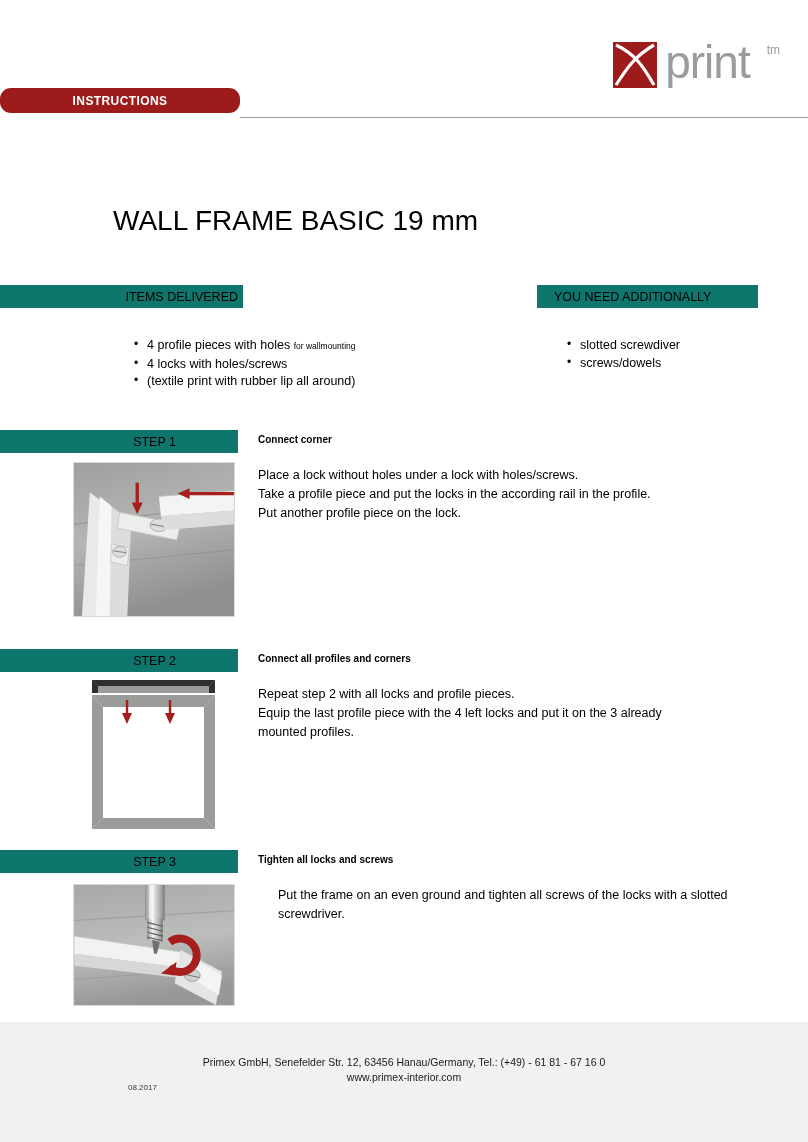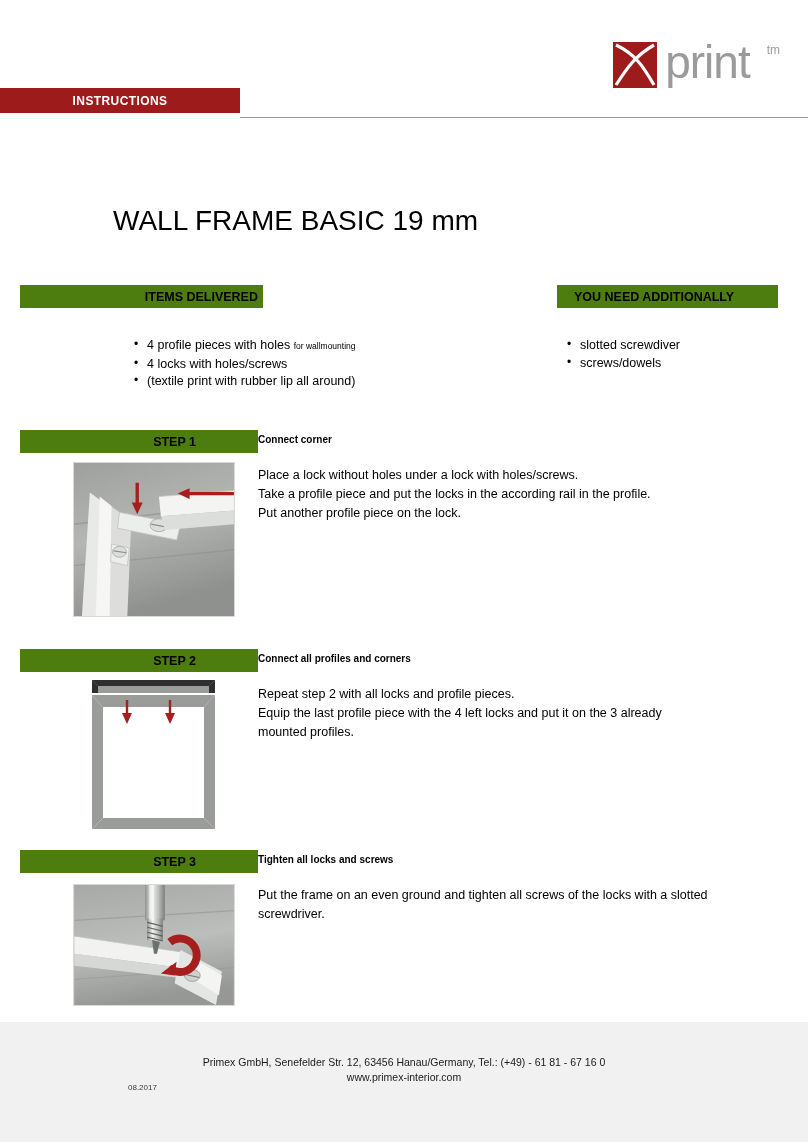--- a/index.html
+++ b/index.html
@@ -57,20 +57,21 @@
     height: 25px;
     background: #9E1B1B;
     color: #ffffff;
     font-size: 12px;
     font-weight: bold;
     letter-spacing: 0.4px;
     display: flex;
     align-items: center;
     justify-content: center;
     box-sizing: border-box;
+    border-radius: 11px;
   }
   .header-rule {
     position: absolute;
     left: 240px;
     top: 117px;
     width: 568px;
     height: 1px;
     background: #9a9a9a;
   }
 
@@ -81,28 +82,27 @@
     top: 186px;
     font-size: 28px;
     font-weight: 400;
     letter-spacing: 0px;
     white-space: nowrap;
   }
 
   
   .band {
     position: absolute;
-    background: #4d7c0f;
+    background: #0f766e;
     height: 23px;
     display: flex;
     align-items: center;
     box-sizing: border-box;
     font-size: 12.5px;
-    font-weight: bold;
-    margin-left: 20px;
+    font-weight: normal;
   }
   .band.left-band {
     left: 0;
     width: 243px;
     justify-content: flex-end;
     padding-right: 5px;
   }
   .band.right-band {
     left: 537px;
     width: 221px;
@@ -324,21 +324,21 @@
       <path d="M61 24 L61 40" stroke-width="2.4" fill="none"></path>
       <path d="M61 48 L56 37 L66 37 Z" stroke-width="0"></path>
       <path d="M104 24 L104 40" stroke-width="2.4" fill="none"></path>
       <path d="M104 48 L99 37 L109 37 Z" stroke-width="0"></path>
     </g>
   </svg>
 </div>
 
 <div class="band step-band" id="band-step3">STEP 3</div>
 <div class="step-heading" id="head-step3">Tighten all locks and screws</div>
-<div class="step-body" id="body-step3" style="white-space:pre-line;">Put the frame on an even ground and tighten all screws of the locks with a slotted screwdriver.</div>
+<div class="step-body" id="body-step3" style="white-space:pre-line;margin-left:20px;">Put the frame on an even ground and tighten all screws of the locks with a slotted screwdriver.</div>
 
 <div class="figure photo" id="fig-step3">
   <svg viewBox="0 0 162 122" xmlns="http://www.w3.org/2000/svg">
     <defs>
       <linearGradient id="wood3" x1="0" y1="0" x2="0.2" y2="1">
         <stop offset="0%" stop-color="#a7a9a6"></stop>
         <stop offset="55%" stop-color="#bcbebb"></stop>
         <stop offset="100%" stop-color="#969895"></stop>
       </linearGradient>
       <linearGradient id="steel" x1="0" y1="0" x2="1" y2="0">

